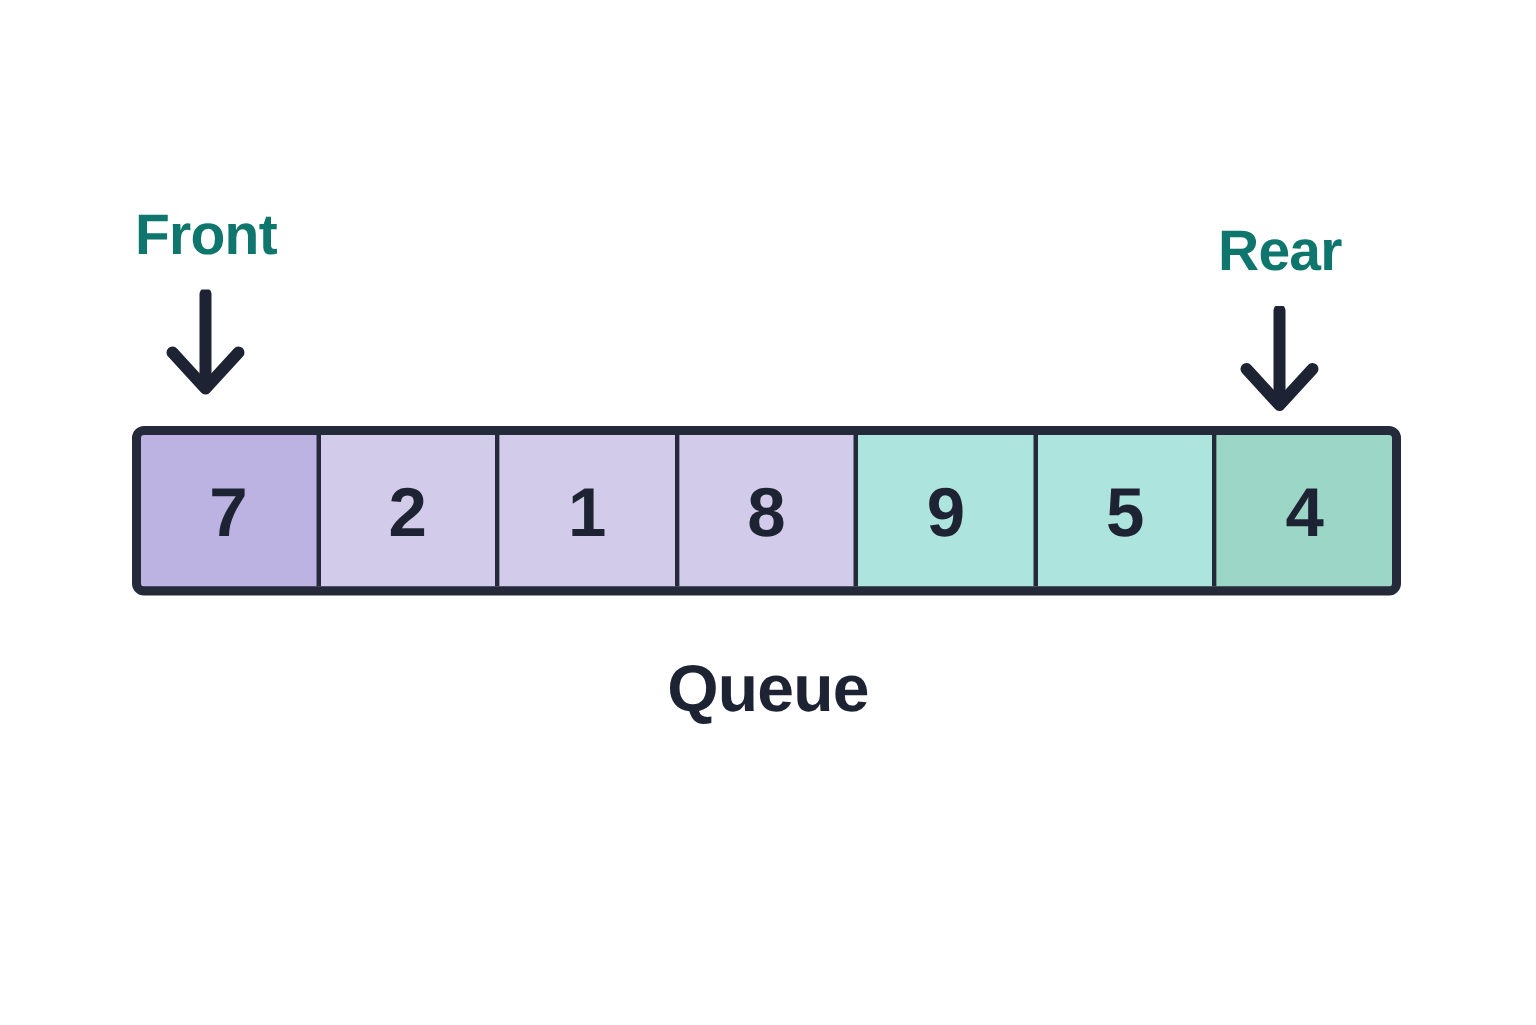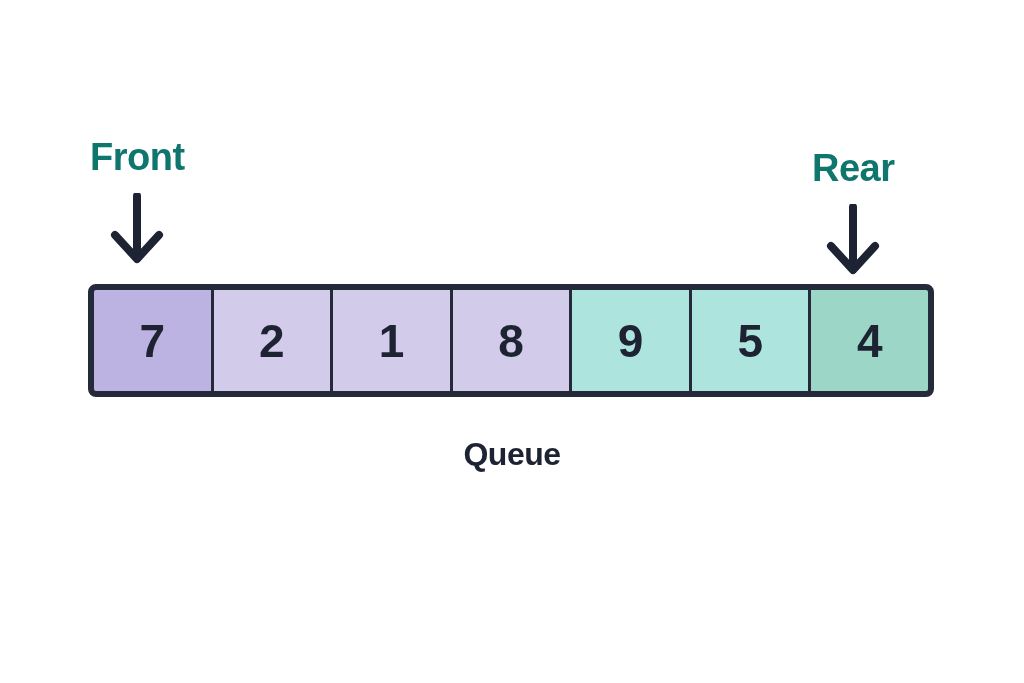--- a/index.html
+++ b/index.html
@@ -93,21 +93,21 @@
     user-select: none;
   }
 
   
   .caption {
     position: absolute;
     left: 0;
     right: 0;
     top: 438px;
     text-align: center;
-    font-size: 32px;
+    font-size: 44px;
     font-weight: 700;
     color: #1d2333;
     letter-spacing: -0.5px;
     line-height: 1;
   }
 </style>
 </head>
 <body>
 
 <div class="stage">

